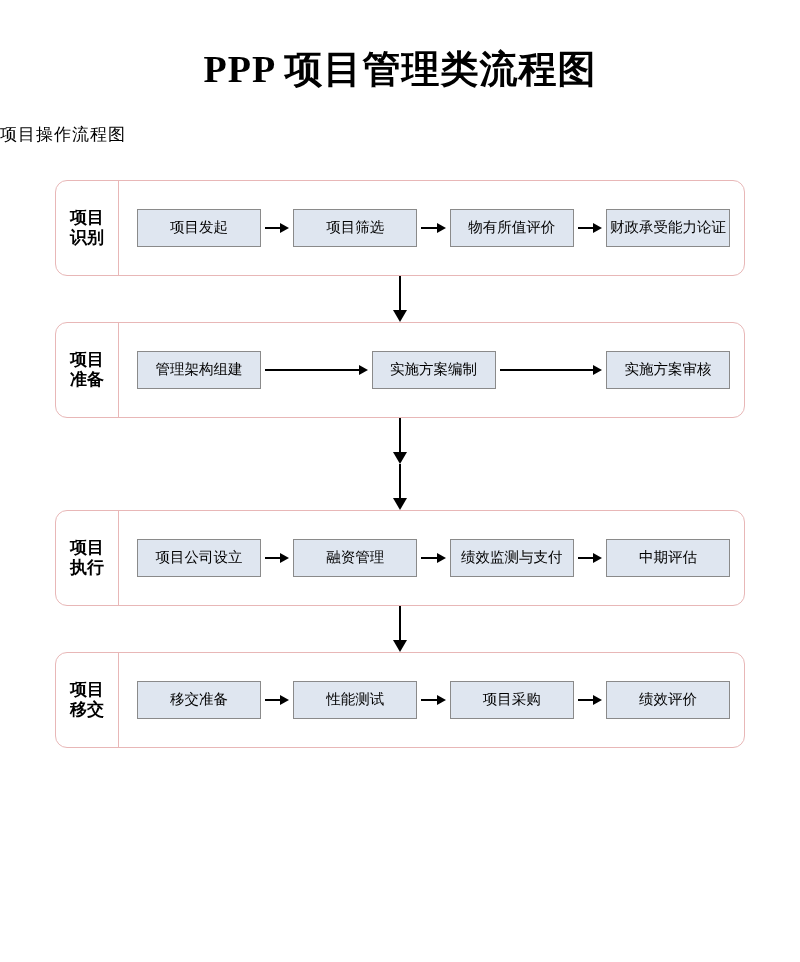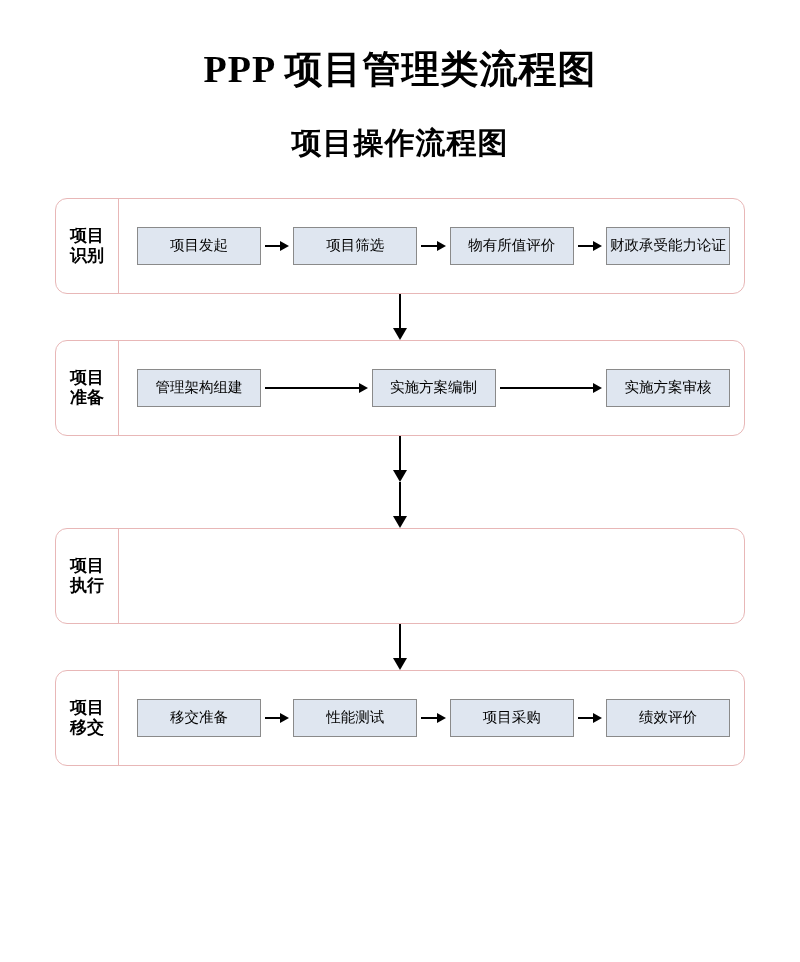--- a/index.html
+++ b/index.html
@@ -21,24 +21,23 @@
   }
   .title {
     text-align: center;
     font-family: "Liberation Serif", serif;
     font-size: 38px;
     font-weight: 600;
     letter-spacing: 1px;
     margin-top: 44px;
   }
   .subtitle {
-    text-align: center;
     font-family: "Liberation Serif", serif;
-    font-size: 30px;
-    font-weight: 700;
+    font-size: 17px;
+    font-weight: 400;
     letter-spacing: 1px;
     margin-top: 28px;
   }
   .flow {
     margin-top: 22px;
     padding: 12px 55px;
   }
   .stage {
     position: relative;
     border: 1px solid #e8b7b7;
@@ -180,20 +179,29 @@
     </div>
 
     <div class="connector"></div>
 
 
     <div class="connector"></div>
 
     <div class="stage">
       <div class="stage-label">项目执行</div>
       <div class="stage-divider"></div>
+      <div class="nodes">
+        <div class="node n-4">项目公司设立</div>
+        <div class="arrow"></div>
+        <div class="node n-4">融资管理</div>
+        <div class="arrow"></div>
+        <div class="node n-4">绩效监测与支付</div>
+        <div class="arrow"></div>
+        <div class="node n-4">中期评估</div>
+      </div>
     </div>
 
     <div class="connector"></div>
 
     <div class="stage">
       <div class="stage-label">项目移交</div>
       <div class="stage-divider"></div>
       <div class="nodes">
         <div class="node n-4">移交准备</div>
         <div class="arrow"></div>

